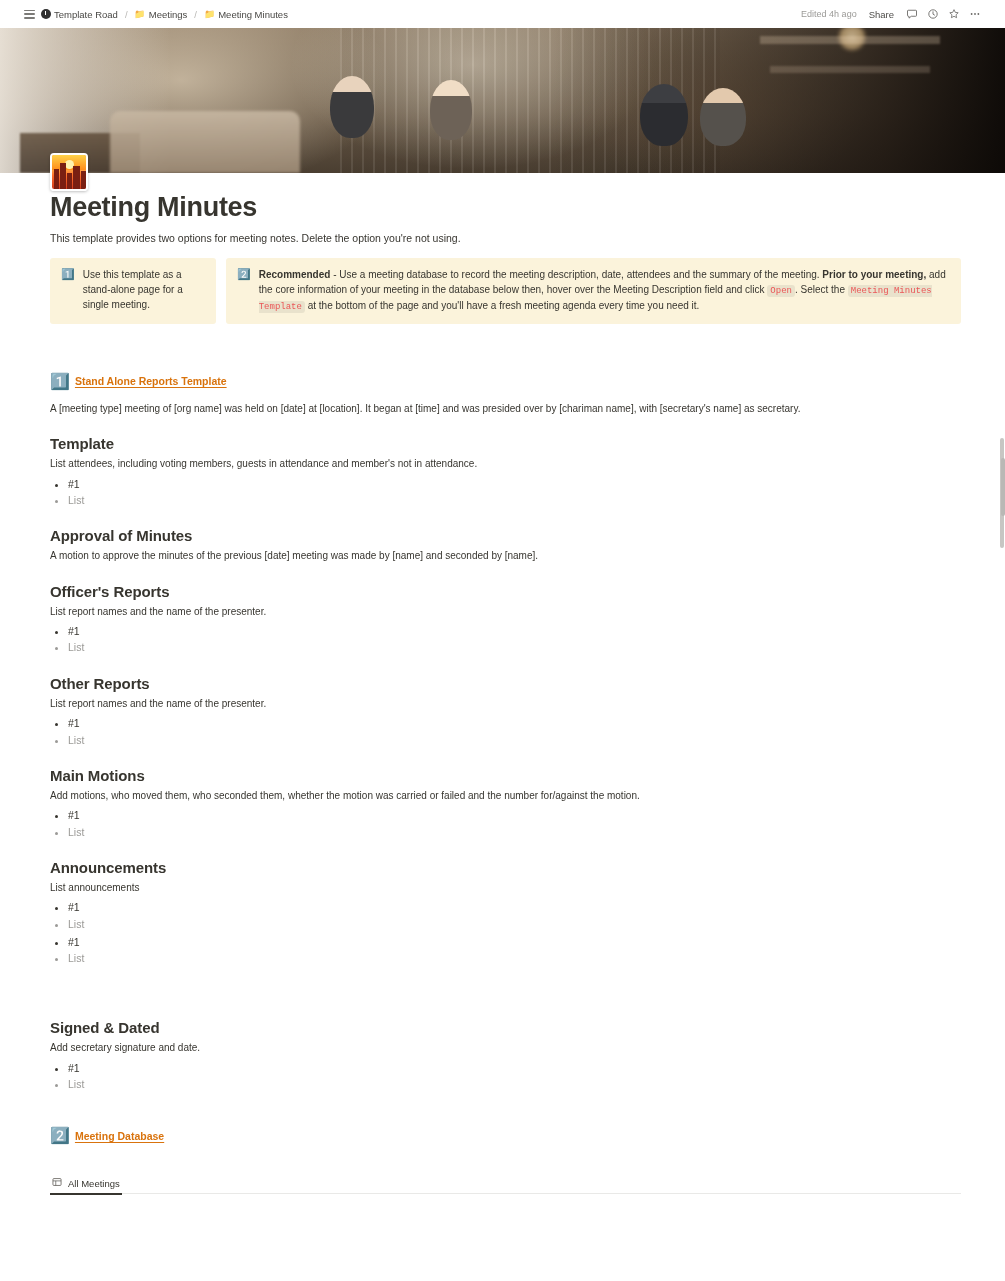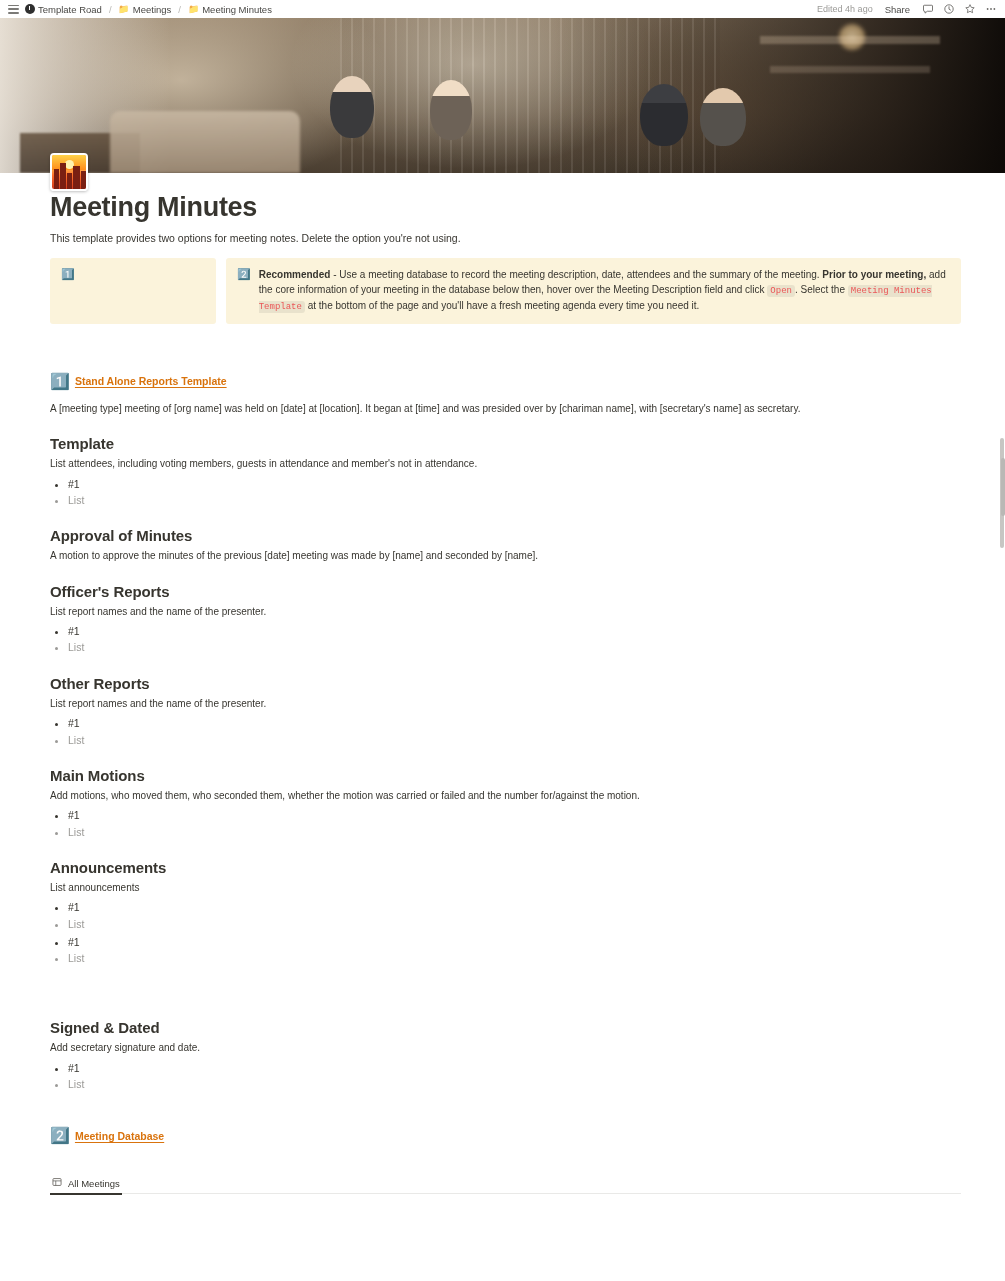--- a/index.html
+++ b/index.html
@@ -6,24 +6,24 @@
   html, body {
     margin: 0; padding: 0;
     background: #ffffff;
     font-family: "Liberation Sans", sans-serif;
     color: #37352f;
   }
   body { width: 1005px; height: 1281px; position: relative; overflow: hidden; }
 
   
   .topbar {
-    height: 18px;
+    height: 28px;
     display: flex;
     align-items: center;
-    padding: 0 8px;
+    padding: 0 24px;
     font-size: 9.5px;
     color: #5f5e5b;
     background: #ffffff;
     position: relative;
     z-index: 5;
   }
   .topbar .left { display: flex; align-items: center; gap: 6px; }
   .topbar .right { margin-left: auto; display: flex; align-items: center; gap: 9px; }
   .hamburger { width: 11px; height: 9px; display: inline-flex; flex-direction: column; justify-content: space-between; }
   .hamburger i { display: block; height: 1.2px; background: #7b7a77; border-radius: 1px; }
@@ -226,20 +226,21 @@
 
 <div class="content">
   <div class="wrap">
 
     <h1 class="title">Meeting Minutes</h1>
     <p class="subtitle">This template provides two options for meeting notes. Delete the option you're not using.</p>
 
     <div class="callouts">
       <div class="callout c1">
         <span class="ce">1️⃣</span>
+        <span>Use this template as a stand-alone page for a single meeting.</span>
       </div>
       <div class="callout c2">
         <span class="ce">2️⃣</span>
         <span>
           <b>Recommended</b><span> - Use a meeting database to record the meeting description, date, attendees and the summary of the meeting. </span><b>Prior to your meeting,</b><span> add the core information of your meeting in the database below then, hover over the Meeting Description field and click </span><code class="mono">Open</code><span>. Select the </span><code class="mono">Meeting Minutes Template</code><span> at the bottom of the page and you'll have a fresh meeting agenda every time you need it.</span>
         </span>
       </div>
     </div>
 
     <div class="spacer-md"></div>

